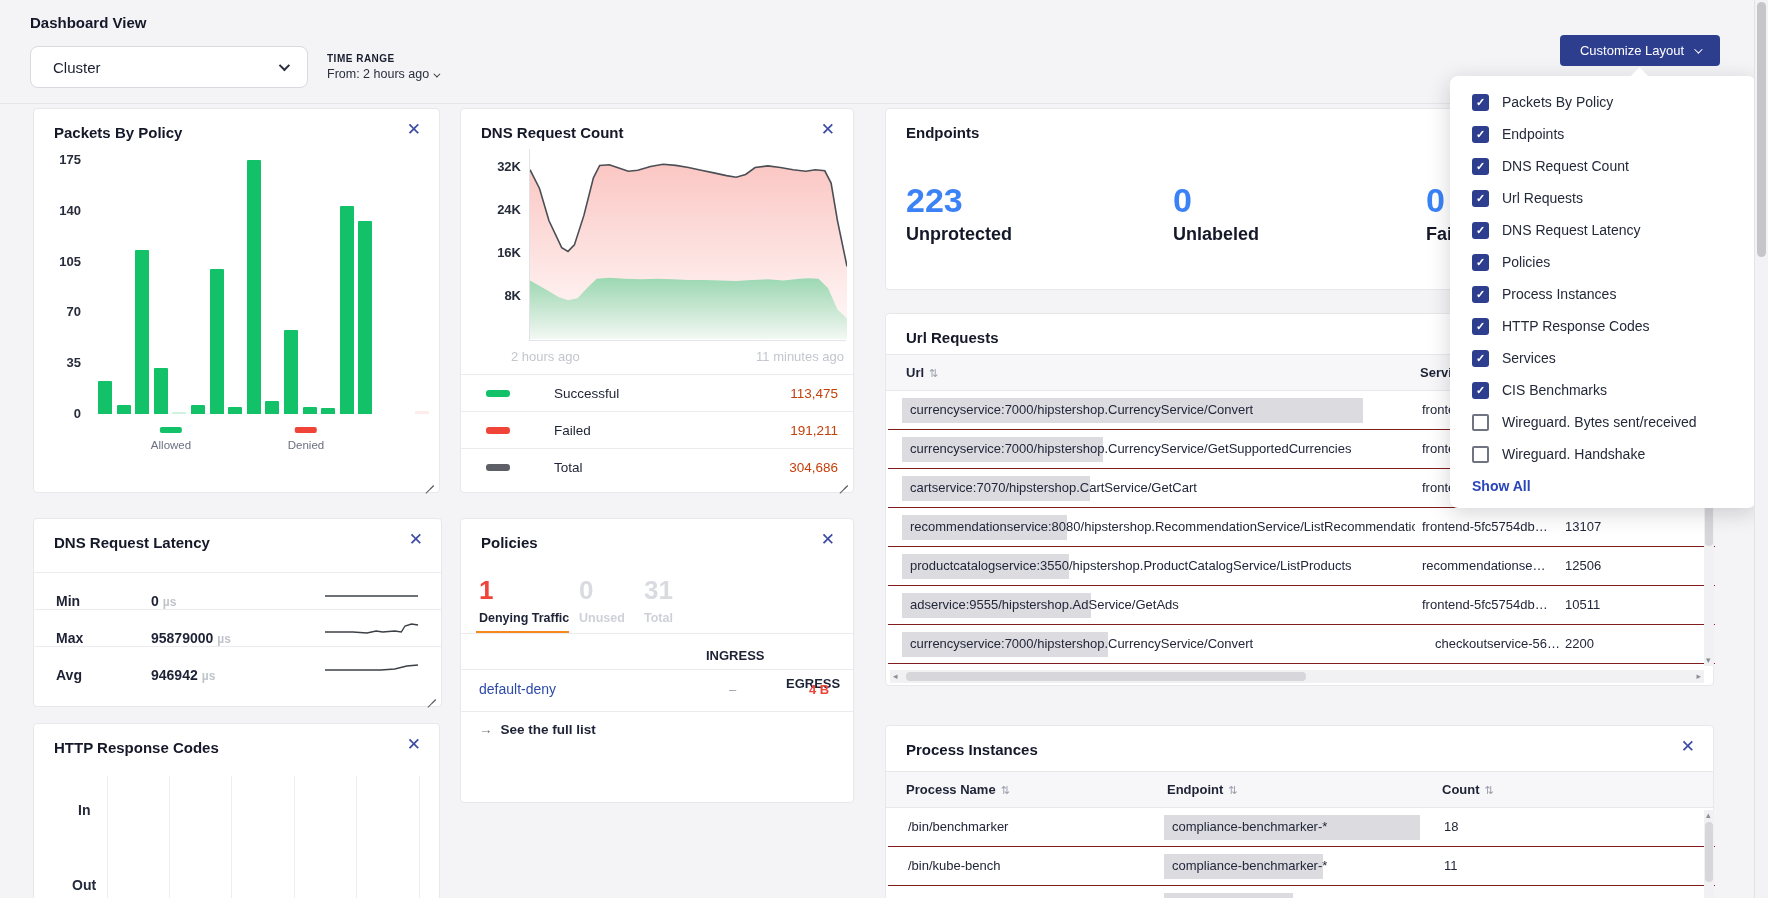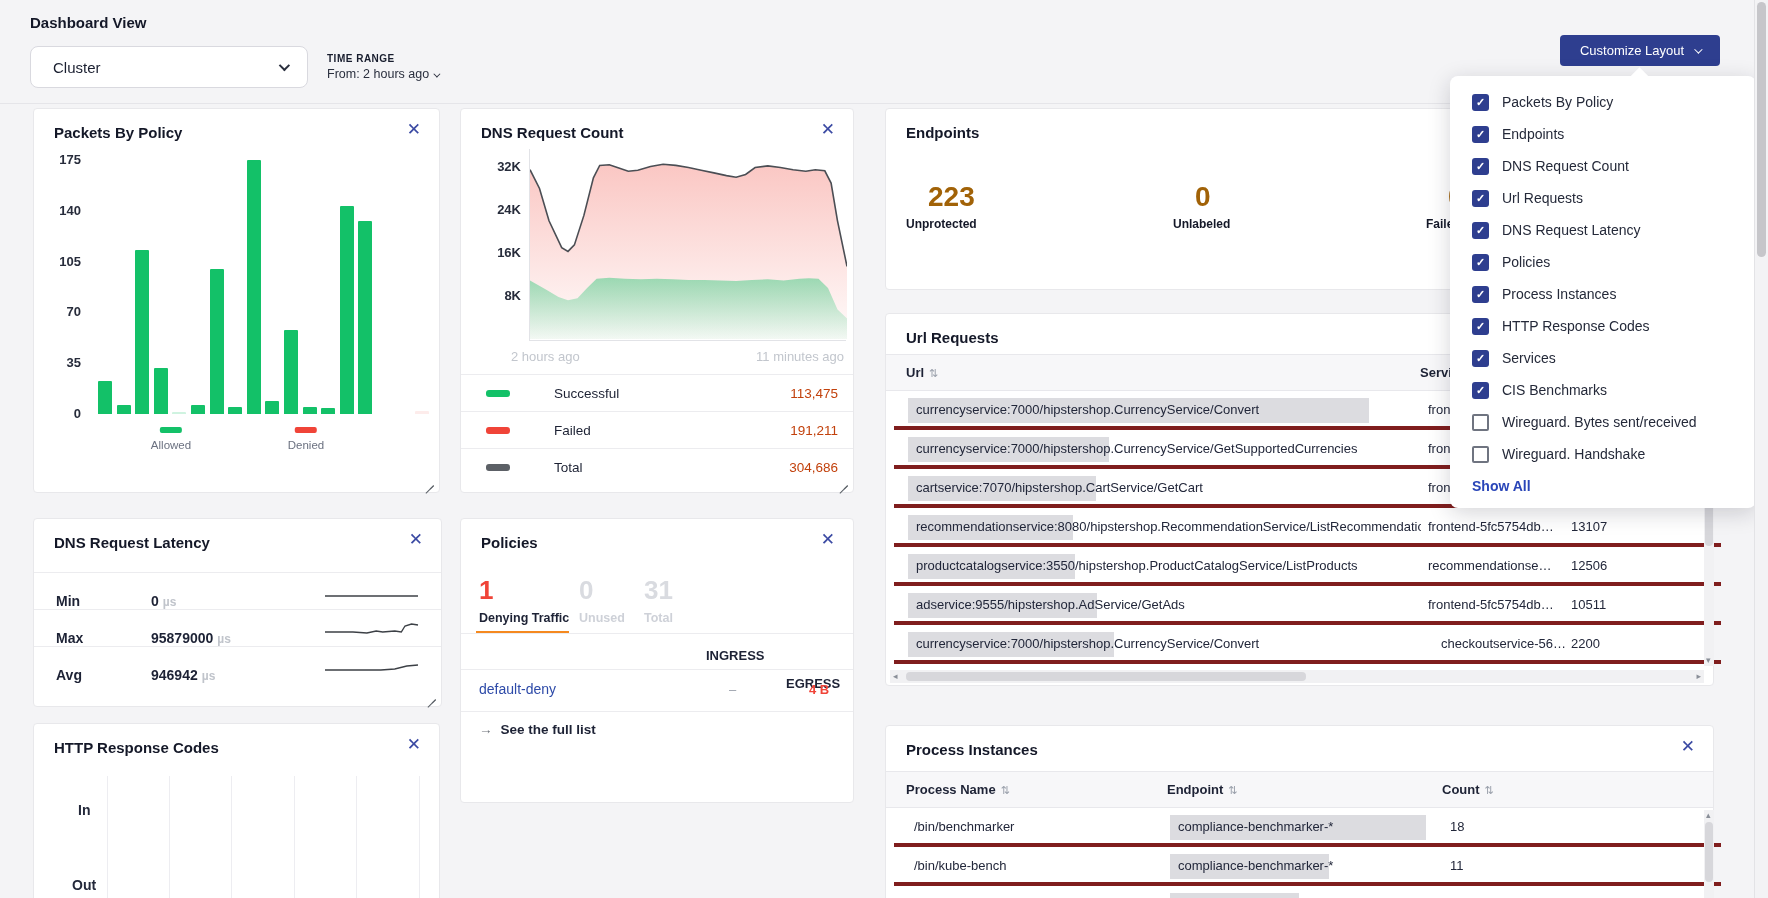--- a/index.html
+++ b/index.html
@@ -35,28 +35,28 @@
   .dns-plot { position:absolute; left:68px; top:40px; width:317px; height:192px; border-left:1px solid #e2e3e7; border-bottom:1px solid #e2e3e7; }
   .dns-ytick { position:absolute; width:40px; text-align:right; font-size:13px; font-weight:700; color:#272c3b; }
   .dns-xlabel { position:absolute; font-size:13px; color:#c2c6cd; top:240px; }
   .legend-row { position:absolute; left:0; width:100%; height:37px; border-top:1px solid #ececef; display:flex; align-items:center; }
   .legend-swatch { width:24px; height:7px; border-radius:3px; margin-left:25px; }
   .legend-label { font-size:13.5px; color:#1c2133; margin-left:44px; }
   .legend-value { margin-left:auto; margin-right:15px; font-size:13.5px; color:#c2410c; }
 
   
   .stat { position:absolute; top:72px; }
-  .stat-value { font-size:28px; font-weight:800; color:#a16207;margin-left:22px; }
-  .stat-label { font-size:12px; font-weight:700; color:#141828; margin-top:4px; }
+  .stat-value { font-size:34px; font-weight:800; color:#3b82f6; }
+  .stat-label { font-size:18px; font-weight:700; color:#141828; margin-top:4px; }
 
   
   .tbl-head { position:absolute; left:0; width:100%; height:37px; background:#f7f7f9; border-top:1px solid #e8e8ec; border-bottom:1px solid #e8e8ec; }
   .col-h { position:absolute; top:10px; font-size:13px; font-weight:700; color:#1d2235; cursor:pointer; }
   .sort-ic { font-size:11px; color:#9aa0ab; margin-left:5px; font-weight:400; }
-  .trow { position:absolute; left:8px; width:100%; height:39px; border-bottom:4px solid #7f1d1d; }
+  .trow { position:absolute; left:2px; width:100%; height:39px; border-bottom:1px solid #7f1d1d; }
   .chip { position:absolute; top:7px; height:25px; background:#dcdce0; }
   .cellt { position:absolute; top:11px; font-size:13px; color:#22273a; white-space:nowrap; }
 
   
   .sb { position:absolute; background:#f1f1f3; }
   .sb-thumb { position:absolute; background:#d7d7db; border-radius:4px; }
   .sb-arrow { position:absolute; font-size:9px; color:#8a8f98; line-height:1; }
 
   
   .lat-row { position:absolute; left:0; width:100%; height:37px; border-top:1px solid #ececef; display:flex; align-items:flex-end; }

